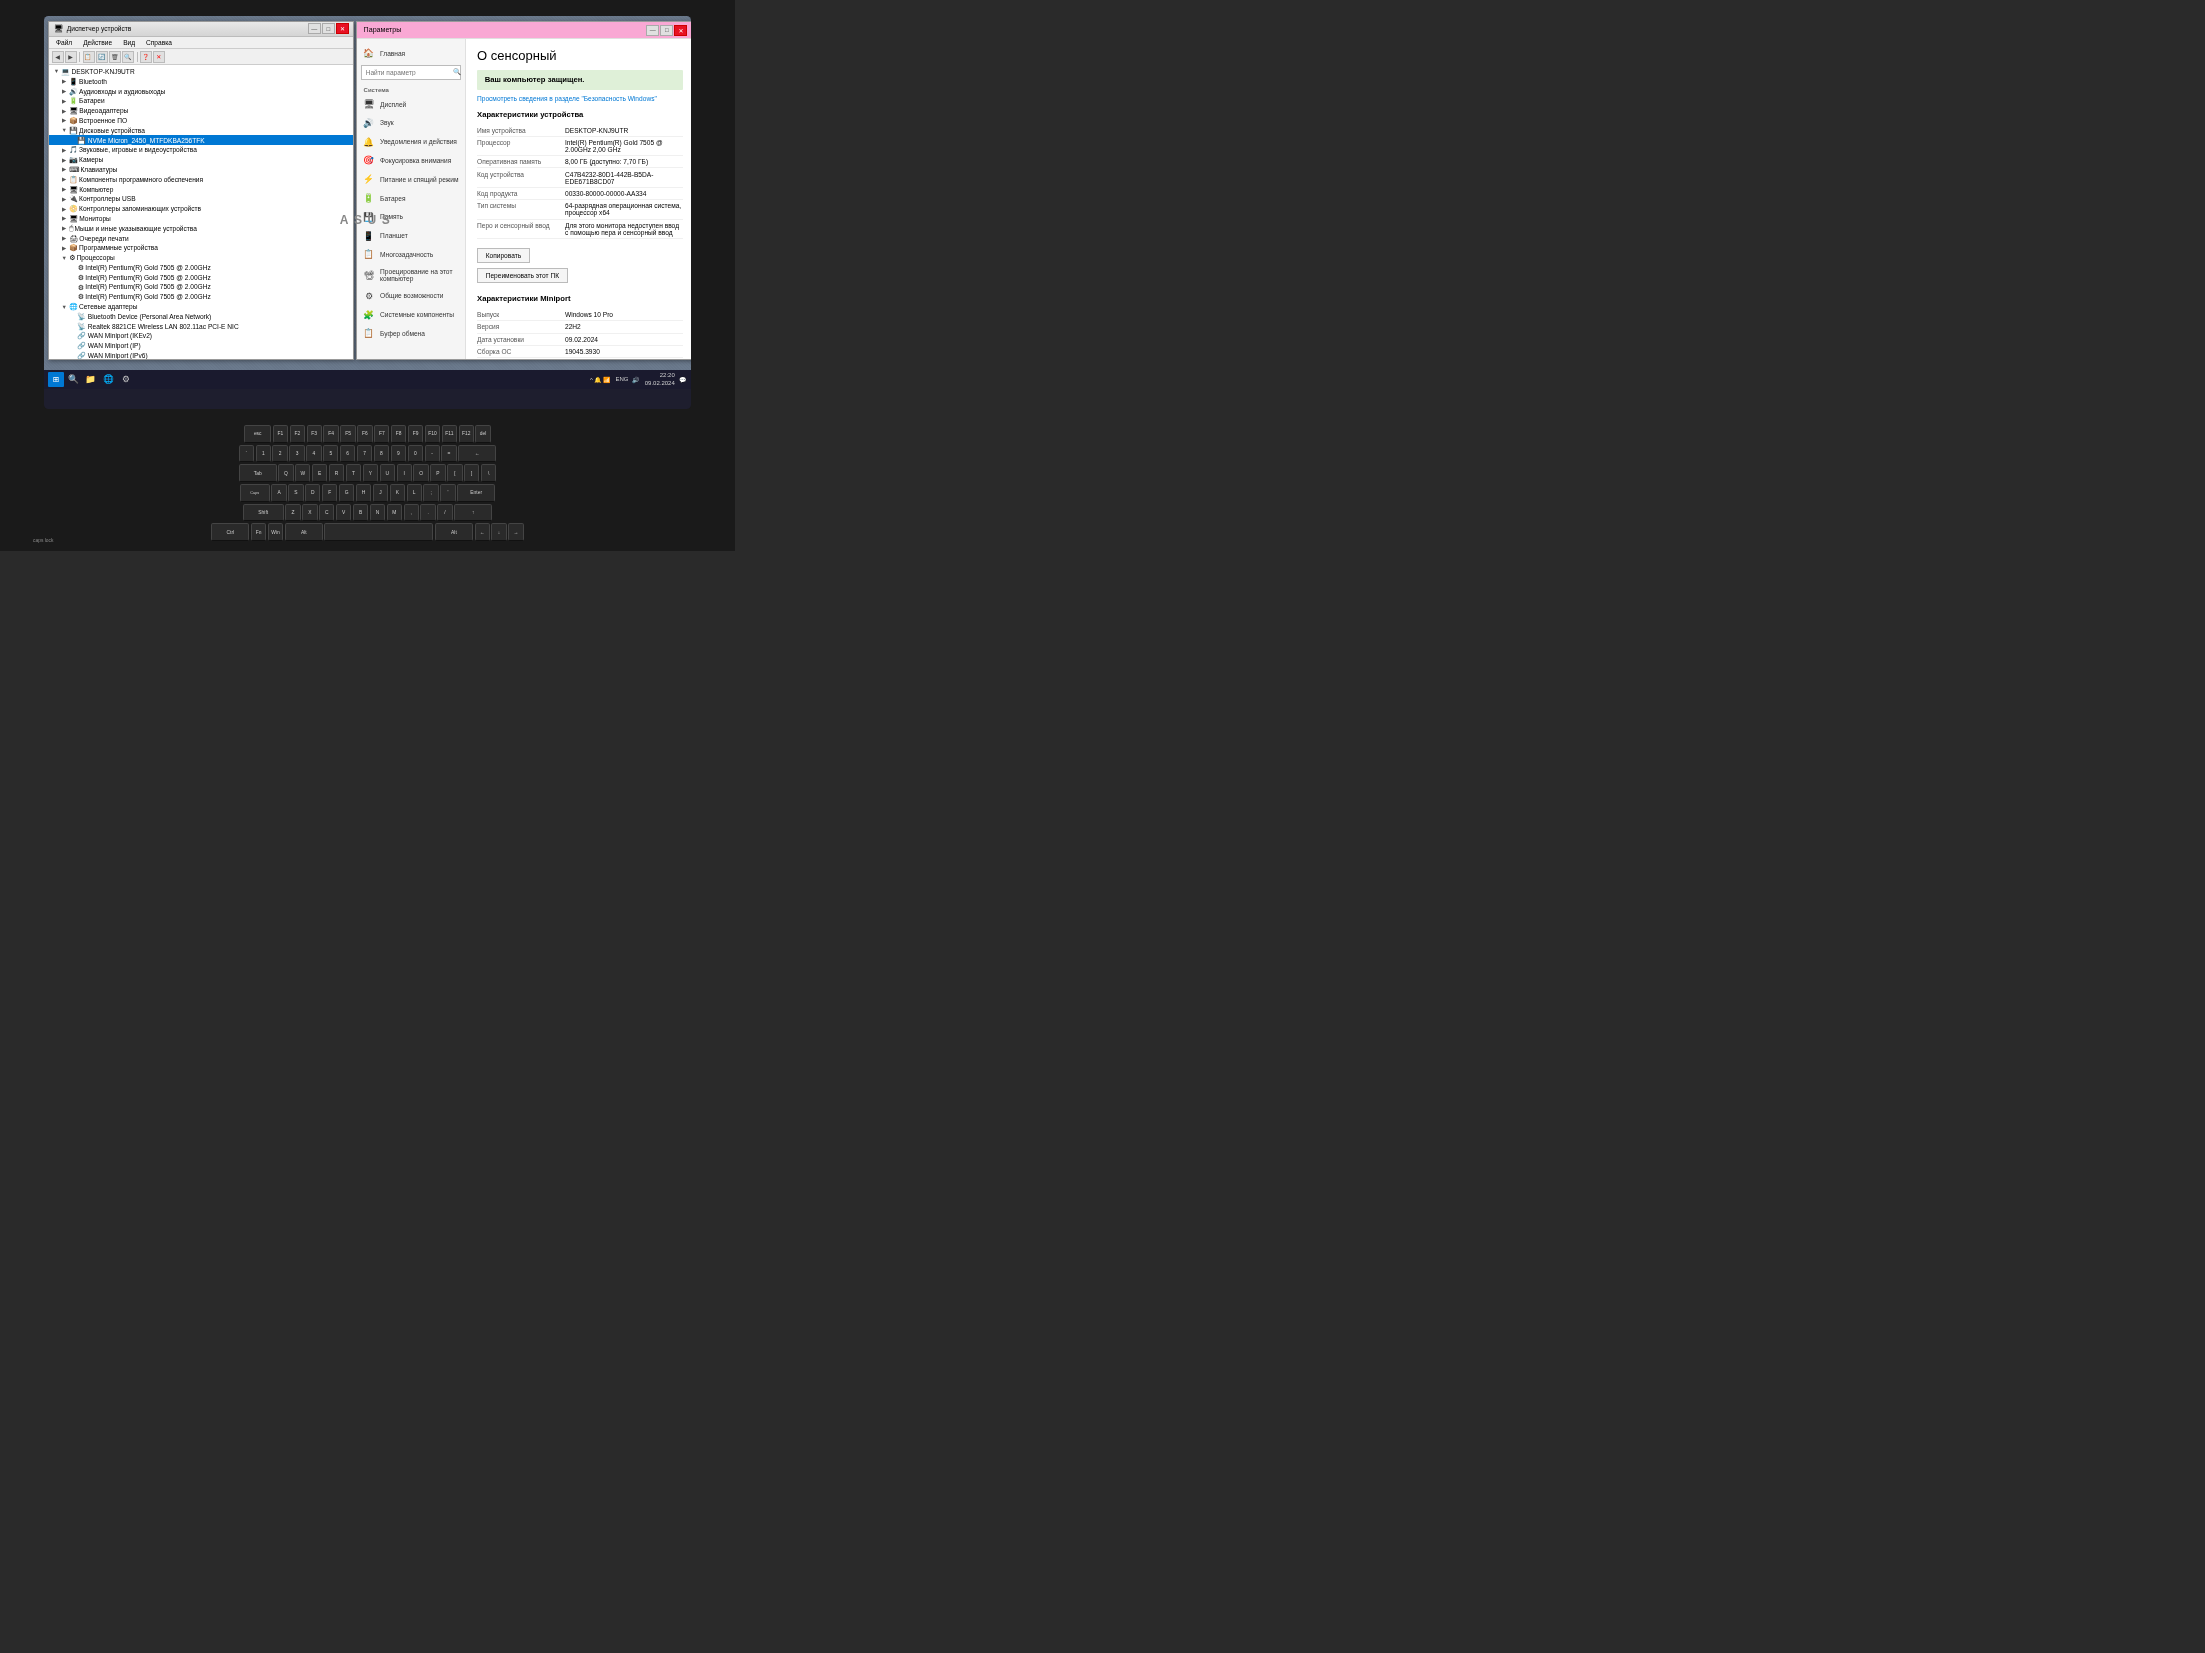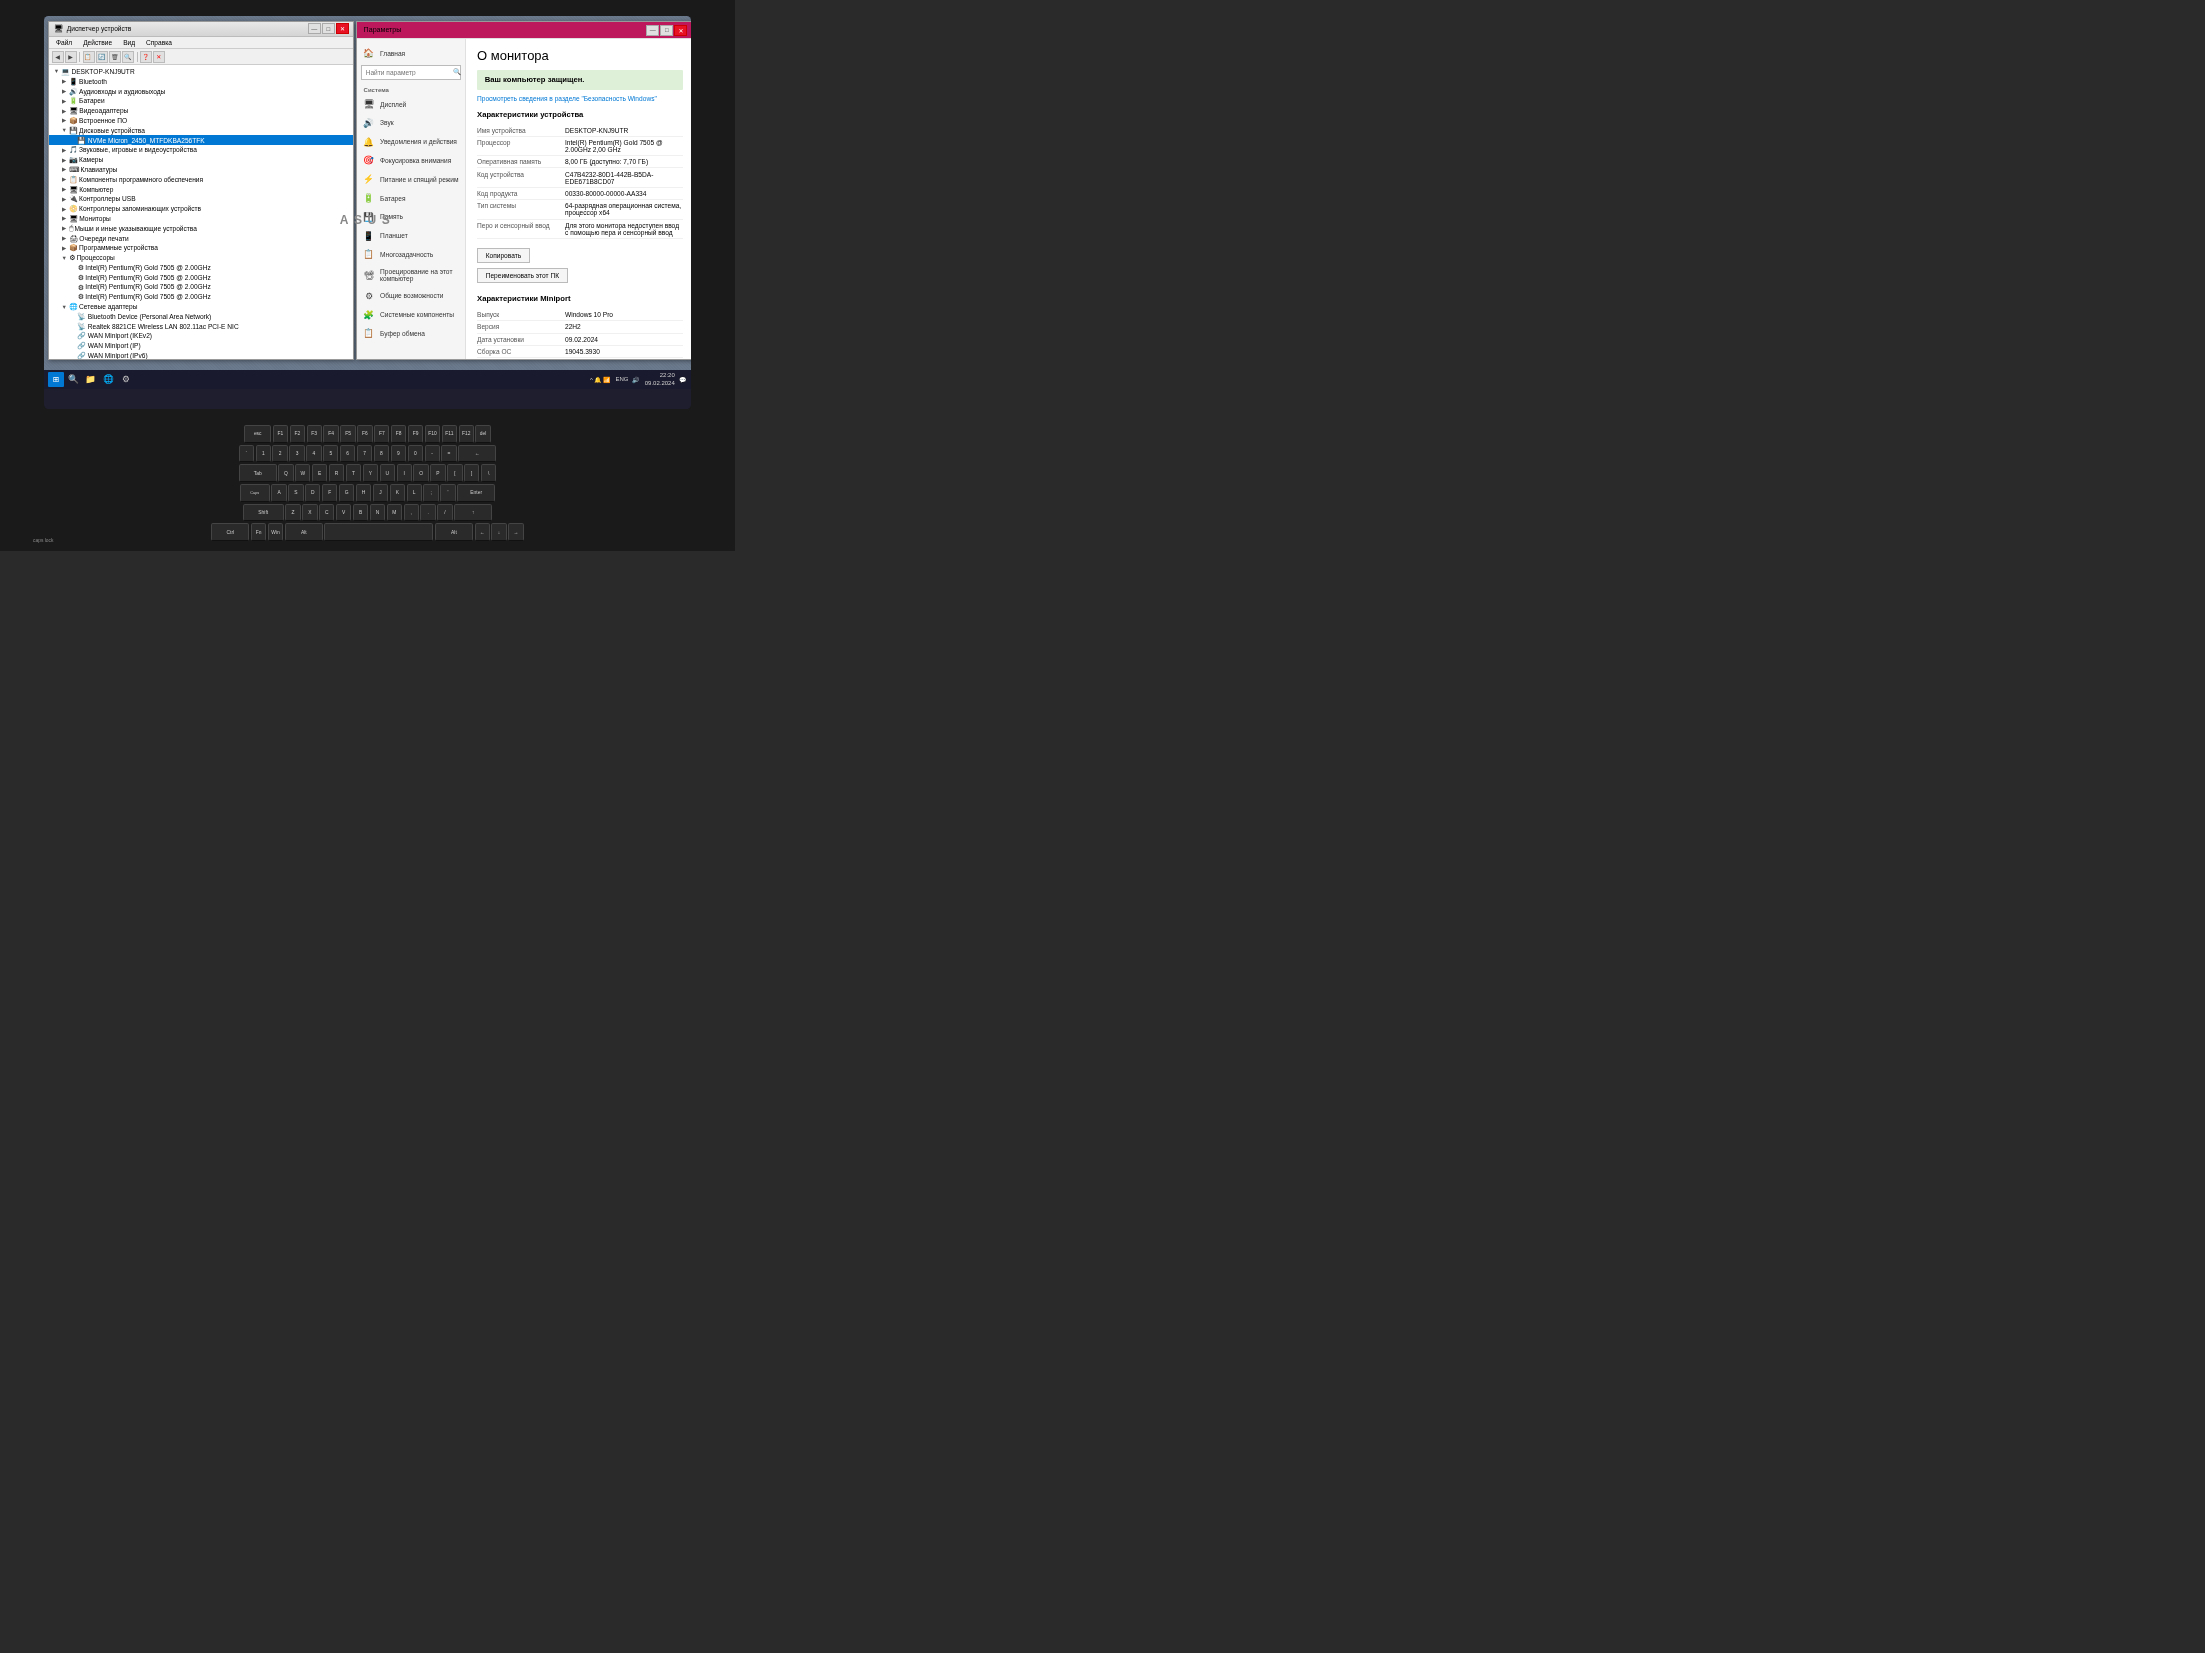--- a/index.html
+++ b/index.html
@@ -230,21 +230,21 @@
       height: 339px;
       background: #fff;
       border: 0.5px solid #999;
       box-shadow: 1.1px 1.1px 4.4px rgba(0,0,0,0.4);
       display: flex;
       flex-direction: column;
     }
 
     .settings-titlebar {
       height: 17.5px;
-      background: #be185d;
+      background: #f9a8d4;
       display: flex;
       align-items: center;
       padding: 0 6.6px;
       border-bottom: 0.5px solid #e0e0e0;
     }
 
     .settings-title-text {
       font-size: 7.1px;
       flex: 1;
       color: #000;
@@ -740,21 +740,21 @@
             <span class="settings-nav-icon">🧩</span>
             <span>Системные компоненты</span>
           </div>
           <div class="settings-nav-item">
             <span class="settings-nav-icon">📋</span>
             <span>Буфер обмена</span>
           </div>
         </div>
 
         <div class="settings-main">
-          <div class="about-section-title">О монитора</div>
+          <div class="about-section-title">О сенсорный</div>
 
           
           <div class="security-badge">
             <div class="security-badge-text">Ваш компьютер защищен.</div>
           </div>
 
           <a class="security-link">Просмотреть сведения в разделе "Безопасность Windows"</a>
 
           
           <div class="section-heading">Характеристики устройства</div>

